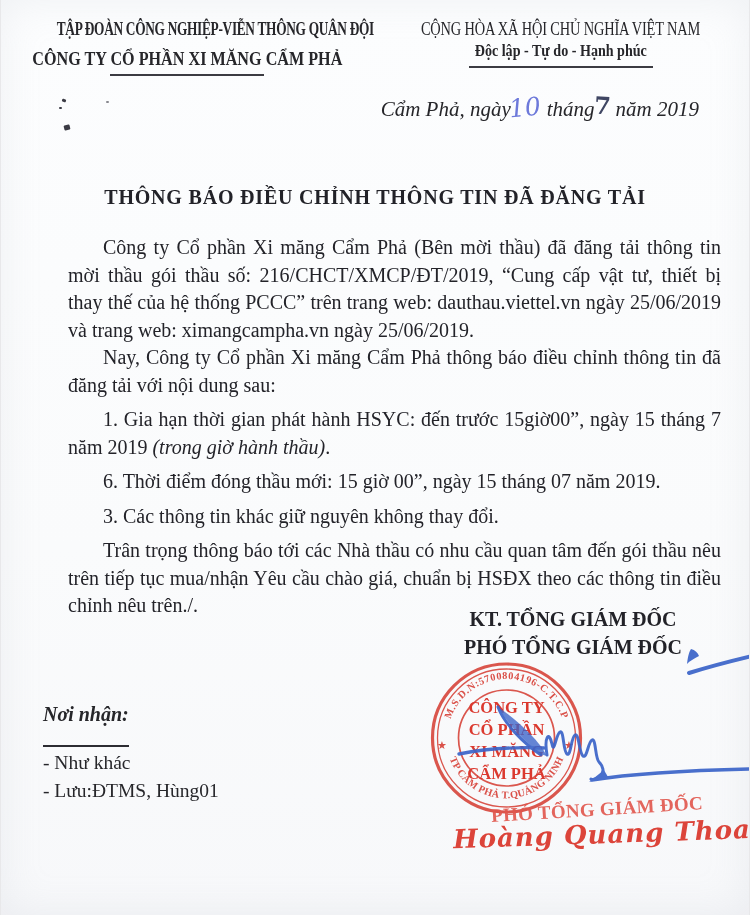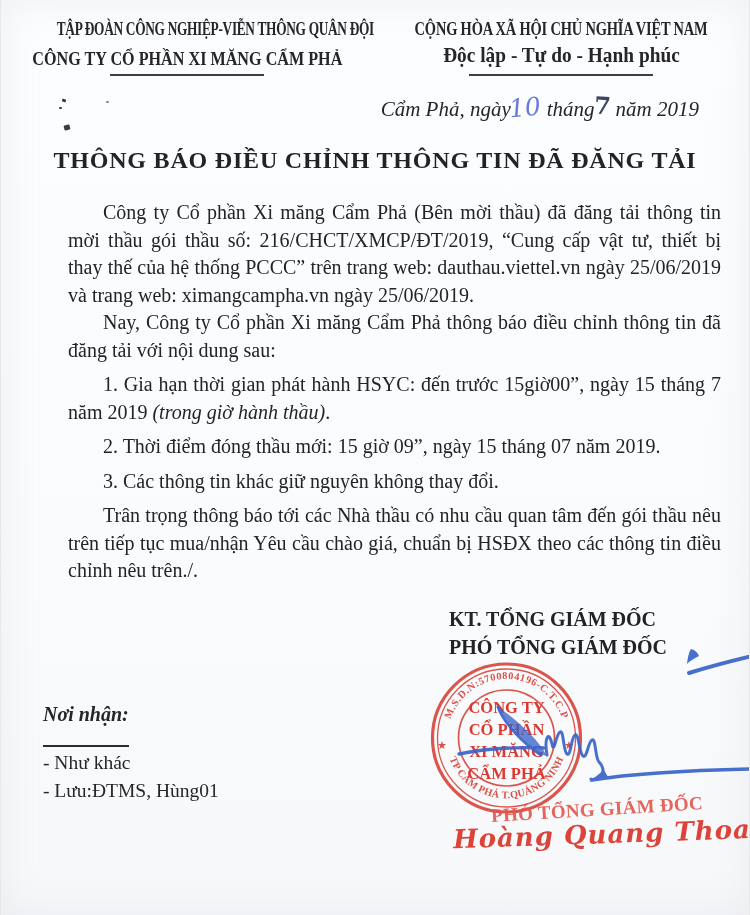--- a/index.html
+++ b/index.html
@@ -24,22 +24,22 @@
   
   .header-row{display:flex;padding-top:19px;}
   .header-col{white-space:nowrap;}
   .header-col.left{width:372px;text-align:center;}
   .header-col.right{width:378px;text-align:center;}
   .hl1{font-size:18px;font-weight:700;letter-spacing:-0.4px;}
   .hl1 span{display:inline-block;transform:scaleX(.74);transform-origin:center;}
   .hl2{font-size:19px;font-weight:700;margin-top:8px;}
   .hl2 span{display:inline-block;transform:scaleX(.85);transform-origin:center;}
   .hr1 span{display:inline-block;transform:scaleX(.80);transform-origin:center;}
-  .hr1{font-size:18px;font-weight:700;letter-spacing:-0.2px;}
-  .hr2{font-size:22px;font-weight:700;margin-top:2px;}
+  .hr1{font-size:18px;font-weight:400;letter-spacing:-0.2px;}
+  .hr2{font-size:16px;font-weight:700;margin-top:2px;}
   .hr2 span{display:inline-block;transform:scaleX(.88);transform-origin:center;}
   .rule{height:2px;background:#3c3c42;margin:4px auto 0;}
   .rule.left-rule{width:154px;}
   .rule.right-rule{width:184px;margin-top:6px;}
   
   .dateline{
     margin:17px 50px 0 0;
     text-align:right;
     font-style:italic;font-size:21px;
     white-space:nowrap;
@@ -49,40 +49,40 @@
     color:var(--pen_blue);font-size:25px;font-weight:400;
     display:inline-block;transform:rotate(-6deg);margin:0 1px 0 -2px;
   }
   .hand-month{
     font-family:"DejaVu Serif",serif;
     color:#3f4663;font-size:24px;font-weight:700;font-style:normal;
     display:inline-block;transform:rotate(4deg);position:relative;top:-2px;margin:0 0 0 -1px;
   }
   
   .doc-title{
-    margin-top:25px;
+    margin-top:64px;
     text-align:center;
-    font-size:24px;font-weight:700;letter-spacing:.8px;
+    font-size:20px;font-weight:700;letter-spacing:.8px;
     color:#222228;
   }
   
   .body-text{margin:25px 28px 0 27px;}
   .body-text p{
     font-size:20px;line-height:27.5px;
     text-align:justify;text-indent:35px;
     margin-bottom:7px;
     color:#232329;
     margin-left:40px;
   }
   .body-text p.p1{margin-bottom:0;}
   .body-text i{font-style:italic;}
   
   .sign-title{
     position:absolute;left:448px;top:606px;width:248px;
-    font-weight:700;font-size:20px;line-height:27.5px;
+    text-align:center;font-weight:700;font-size:20px;line-height:27.5px;
     white-space:nowrap;color:#222228;
   }
   .recipients{position:absolute;left:42px;top:703px;font-size:19.5px;}
   .recipients .head{
     font-weight:700;font-style:italic;font-size:20px;
     border-bottom:2px solid #2c2c32;display:inline-block;padding-bottom:19px;
   }
   .recipients .line{line-height:25px;margin-top:3px;}
   .stamp-svg{position:absolute;left:428px;top:661px;opacity:.93;}
   .stamp-subtitle{
@@ -134,21 +134,21 @@
   <div class="ink-speck speck2"></div>
   <div class="ink-speck speck3"></div>
   <div class="ink-speck speck4"></div>
 
   <div class="doc-title">THÔNG BÁO ĐIỀU CHỈNH THÔNG TIN ĐÃ ĐĂNG TẢI</div>
 
   <div class="body-text">
     <p class="p1">Công ty Cổ phần Xi măng Cẩm Phả (Bên mời thầu) đã đăng tải thông tin mời thầu gói thầu số: 216/CHCT/XMCP/ĐT/2019, “Cung cấp vật tư, thiết bị thay thế của hệ thống PCCC” trên trang web: dauthau.viettel.vn ngày 25/06/2019 và trang web: ximangcampha.vn ngày 25/06/2019.</p>
     <p>Nay, Công ty Cổ phần Xi măng Cẩm Phả thông báo điều chỉnh thông tin đã đăng tải với nội dung sau:</p>
     <p><span>1. Gia hạn thời gian phát hành HSYC: đến trước 15giờ00”, ngày 15 tháng 7 năm 2019 </span><i>(trong giờ hành thầu)</i><span>.</span></p>
-    <p>2. Thời điểm đóng thầu mới: 15 giờ 09”, ngày 15 tháng 07 năm 2019.</p>
+    <p>6. Thời điểm đóng thầu mới: 15 giờ 00”, ngày 15 tháng 07 năm 2019.</p>
     <p>3. Các thông tin khác giữ nguyên không thay đổi.</p>
     <p>Trân trọng thông báo tới các Nhà thầu có nhu cầu quan tâm đến gói thầu nêu trên tiếp tục mua/nhận Yêu cầu chào giá, chuẩn bị HSĐX theo các thông tin điều chỉnh nêu trên./.</p>
   </div>
 
   <div class="sign-title">
     <div>KT. TỔNG GIÁM ĐỐC</div>
     <div>PHÓ TỔNG GIÁM ĐỐC</div>
   </div>
 
   <div class="recipients">

